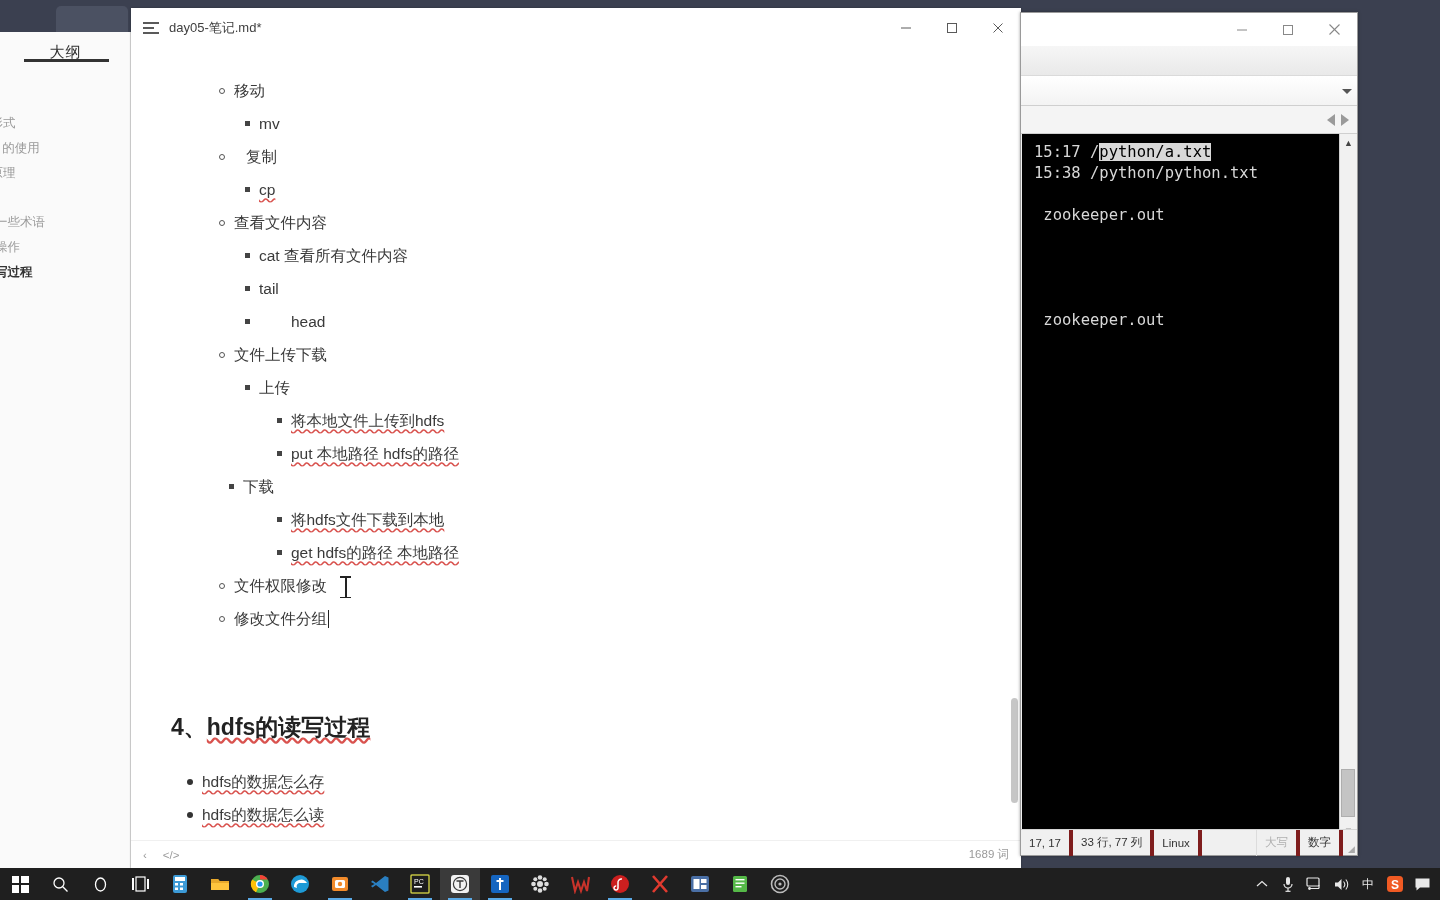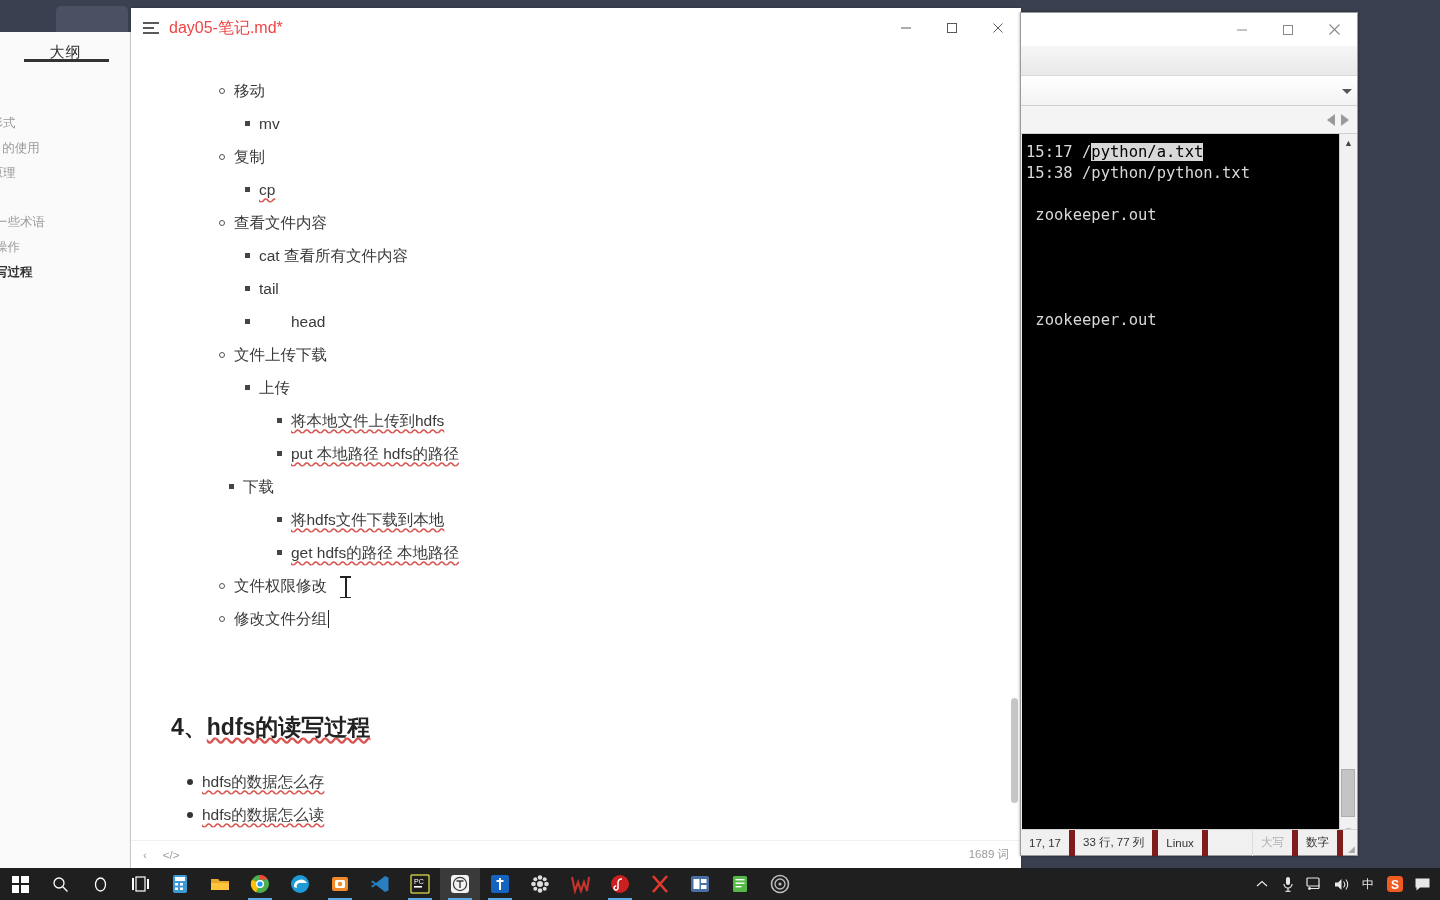--- a/index.html
+++ b/index.html
@@ -60,21 +60,21 @@
   .tb-hamburger {
     margin-left: 12px; width: 16px; height: 14px; position: relative;
   }
   .tb-hamburger i {
     position: absolute; left: 0; height: 1.6px; background: #5a5a5a; display: block;
   }
   .tb-hamburger i:nth-child(1) { top: 1px;  width: 16px; }
   .tb-hamburger i:nth-child(2) { top: 6px;  width: 11px; }
   .tb-hamburger i:nth-child(3) { top: 11px; width: 16px; }
   .tb-filename {
-    margin-left: 10px; font-size: 16px; color: #ef4444;
+    margin-left: 10px; font-size: 13px; color: #404040;
   }
   .win-ctrls { margin-left: auto; display: flex; height: 40px; }
   .win-btn {
     width: 46px; height: 40px; display: flex; align-items: center; justify-content: center;
     color: #5a5a5a; font-size: 15px;
   }
   .win-btn svg { display: block; }
 
   .typora-body {
     position: absolute; left: 0; top: 40px; width: 890px; height: 780px;
@@ -182,21 +182,21 @@
   .tri-left  { border-right: 8px solid #9a9a9a; }
   .tri-right { border-left: 8px solid #9a9a9a; }
 
   .term-screen {
     position: absolute; left: 1px; top: 121px; width: 318px; height: 705px;
     background: #000; overflow: hidden;
     font-family: "DejaVu Sans Mono", "Liberation Mono", monospace;
     font-size: 15.5px; line-height: 21px; color: #d8d8d8;
     padding: 8px 0 0 0;
   }
-  .term-line { white-space: pre; padding-left: 4px; }
+  .term-line { white-space: pre; padding-left: 12px; }
   .term-sel { background: #d8d8d8; color: #000; }
   .term-blank { height: 21px; }
 
   .term-scrollbar {
     position: absolute; right: 1px; top: 121px; width: 17px; height: 705px;
     background: #f1f1f1; border-left: 1px solid #d0d0d0;
   }
   .tsb-arrow {
     width: 17px; height: 17px; display: flex; align-items: center; justify-content: center;
     color: #444; font-size: 9px;
@@ -205,21 +205,21 @@
     position: absolute; left: 1px; bottom: 22px; width: 14px; height: 48px;
     background: #c4c4c4; border: 1px solid #aeaeae;
   }
   .term-statusbar {
     position: absolute; left: 0; bottom: 0; width: 336px; height: 26px;
     background: #f0f0f0; border-top: 1px solid #d5d5d5;
     display: flex; align-items: center; font-size: 11.5px; color: #333;
   }
   .tsb-cell {
     padding: 6px 8px; height: 26px; display: flex; align-items: center;
-    border-right: 6px solid #7f1d1d;
+    border-right: 4px solid #7f1d1d;
   }
   .tsb-spacer { flex: 1; border-right: 1px solid #dcdcdc; height: 26px; }
   .tsb-gray { color: #b0b0b0; }
   .tsb-grip {
     width: 14px; height: 26px; display: flex; align-items: flex-end;
     justify-content: flex-end; padding: 0 2px 2px 0; color: #aaa; font-size: 9px;
   }
 
   
   .taskbar {
@@ -302,21 +302,21 @@
       </div>
     </div>
 
     <div class="typora-body">
       <div class="doc">
 
         <div class="bullet" style="left:88px;  top:33px;"><span class="b-circle"></span><span class="md-line" style="position:static;">移动</span></div>
 
         <div class="bullet" style="left:114px; top:66px;"><span class="b-square"></span><span class="md-line" style="position:static;">mv</span></div>
 
-        <div class="bullet" style="left:88px;  top:99px;"><span class="b-circle"></span><span class="md-line" style="position:static;">复制</span></div>
+        <div class="bullet" style="left:88px;  top:99px;"><span class="b-circle"></span><span class="md-line" style="position:static;margin-left:12px;">复制</span></div>
 
         <div class="bullet" style="left:114px; top:132px;"><span class="b-square"></span><span class="md-line spell" style="position:static;">cp</span></div>
 
         <div class="bullet" style="left:88px;  top:165px;"><span class="b-circle"></span><span class="md-line" style="position:static;">查看文件内容</span></div>
 
         <div class="bullet" style="left:114px; top:198px;"><span class="b-square"></span><span class="md-line" style="position:static;text-align:center;">cat  查看所有文件内容</span></div>
 
         <div class="bullet" style="left:114px; top:231px;"><span class="b-square"></span><span class="md-line" style="position:static;">tail</span></div>
 
         <div class="bullet" style="left:114px; top:264px;"><span class="b-square"></span><span class="md-line" style="position:static;margin-left:32px;">head</span></div>

